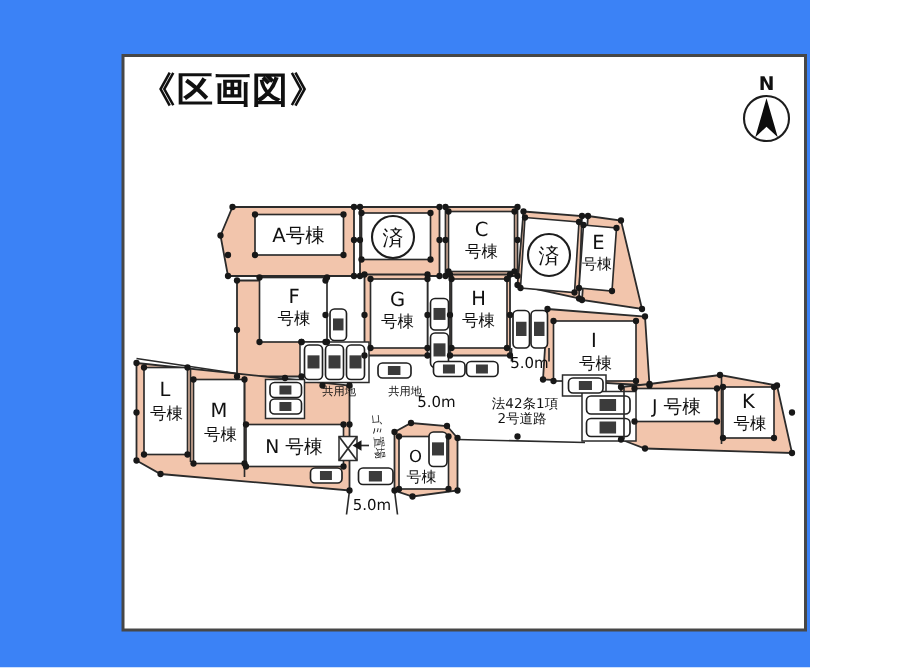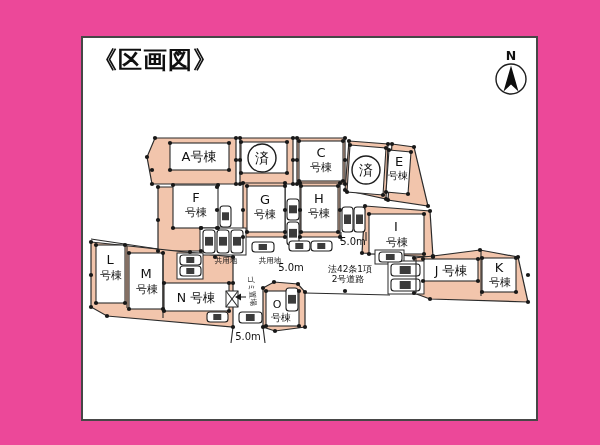--- a/index.html
+++ b/index.html
@@ -1,16 +1,16 @@
 <!DOCTYPE html>
 <html><head>
 <meta charset="utf-8">
 <style>
   html,body{margin:0;padding:0;background:#ffffff;}
-  .page{position:relative;width:600px;height:445px;background:#ec4899;overflow:hidden;}
+  .page{position:relative;width:540px;height:445px;background:#3b82f6;overflow:hidden;}
   svg{display:block;}
   .frame{fill:#ffffff;stroke:#474747;stroke-width:2;}
   .lot{fill:#f2c5ac;stroke:#2b2b2b;stroke-width:1.2;stroke-linejoin:miter;}
   .lblbox{fill:#ffffff;stroke:#2b2b2b;stroke-width:1.1;}
   .stall{fill:#ffffff;stroke:#2b2b2b;stroke-width:1;}
   .iline{stroke:#2b2b2b;stroke-width:1.1;fill:none;}
   .dot{fill:#181818;}
   text{font-family:"DejaVu Sans",sans-serif;fill:#101010;}
   .title{font-size:24px;font-weight:700;letter-spacing:1px;}
   .t13{font-size:13px;}

